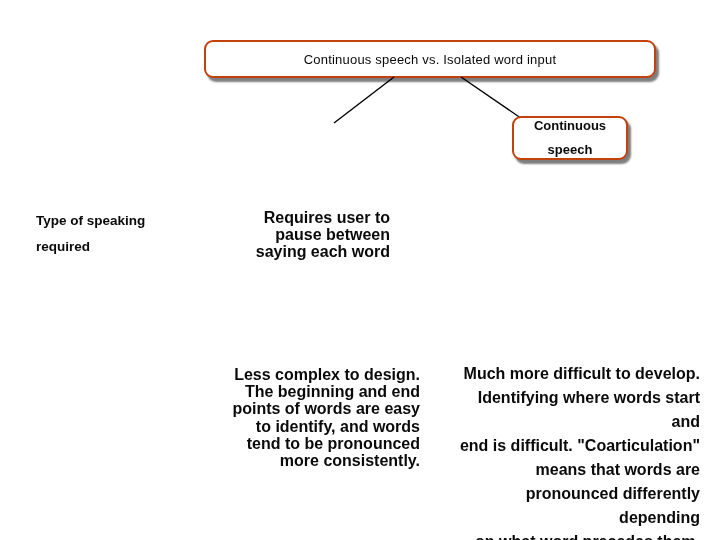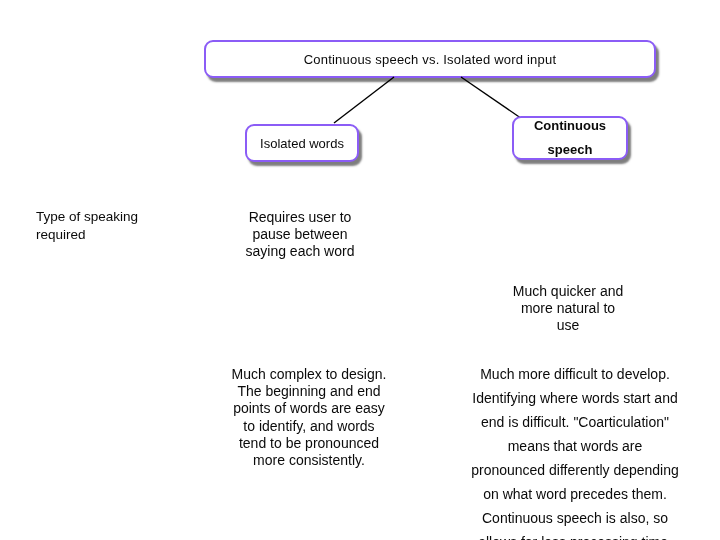--- a/index.html
+++ b/index.html
@@ -7,21 +7,21 @@
     position: relative;
     width: 720px; height: 540px;
     background: #ffffff;
     font-family: "Liberation Sans", sans-serif;
     color: #0a0a0a;
     overflow: hidden;
   }
   .node {
     position: absolute;
     background: #ffffff;
-    border: 2px solid #8b5cf6;
+    border: 2px solid #c2410c;
     border-radius: 9px;
     box-shadow: 3px 4px 2px rgba(20,20,20,0.55);
     display: flex;
     align-items: center;
     justify-content: center;
     text-align: center;
     white-space: pre-line;
   }
   .title-node {
     left: 204px; top: 40px; width: 448px; height: 34px;
@@ -35,29 +35,30 @@
     left: 512px; top: 116px; width: 112px; height: 40px;
     font-size: 13px; line-height: 24px; font-weight: bold;
   }
   .connectors {
     position: absolute; left: 0; top: 0;
     width: 720px; height: 540px;
     pointer-events: none;
   }
   .rowlabel {
     position: absolute; left: 36px;
-    font-size: 13.5px; font-weight: normal;
-    line-height: 18px;
+    font-size: 13.5px; font-weight: bold;
+    line-height: 26px;
     white-space: pre-line;
   }
   .cell {
     position: absolute;
-    font-size: 14px; line-height: 17.2px;
-    text-align: center;
+    font-size: 16px; line-height: 17.2px;
+    text-align: right;
     white-space: pre-line;
+    font-weight: bold;
   }
   .source {
     position: absolute; top: 521px; right: 30px;
     font-size: 11.5px;
   }
   .source-link {
     color: #1a9c9c;
     text-decoration: underline;
     cursor: pointer;
   }
@@ -69,40 +70,34 @@
 
   <div class="node title-node">
     <span>Continuous speech vs. Isolated word input</span>
   </div>
 
   <svg class="connectors" viewBox="0 0 720 540">
     <line x1="394" y1="77" x2="334" y2="123" stroke="#000" stroke-width="1.4"></line>
     <line x1="461" y1="77" x2="528" y2="123" stroke="#000" stroke-width="1.4"></line>
   </svg>
 
-  <div class="node node-isolated">
-    <span>Isolated words</span>
-  </div>
 
   <div class="node node-continuous">
     <span>Continuous
 speech</span>
   </div>
 
   <div class="rowlabel" style="top:208px; width:140px;">Type of speaking
 required</div>
   <div class="cell" style="top:209px; left:210px; width:180px;">Requires user to
 pause between
 saying each word</div>
 
-  <div class="cell" style="top:283px; left:478px; width:180px;">Much quicker and
-more natural to
-use</div>
 
-  <div class="cell" style="top:366px; left:198px; width:222px;">Much complex to design.
+  <div class="cell" style="top:366px; left:198px; width:222px;">Less complex to design.
 The beginning and end
 points of words are easy
 to identify, and words
 tend to be pronounced
 more consistently.</div>
   <div class="cell" style="top:362px; left:450px; width:250px; line-height:24px;">Much more difficult to develop.
 Identifying where words start and
 end is difficult.  "Coarticulation"
 means that words are
 pronounced differently depending

